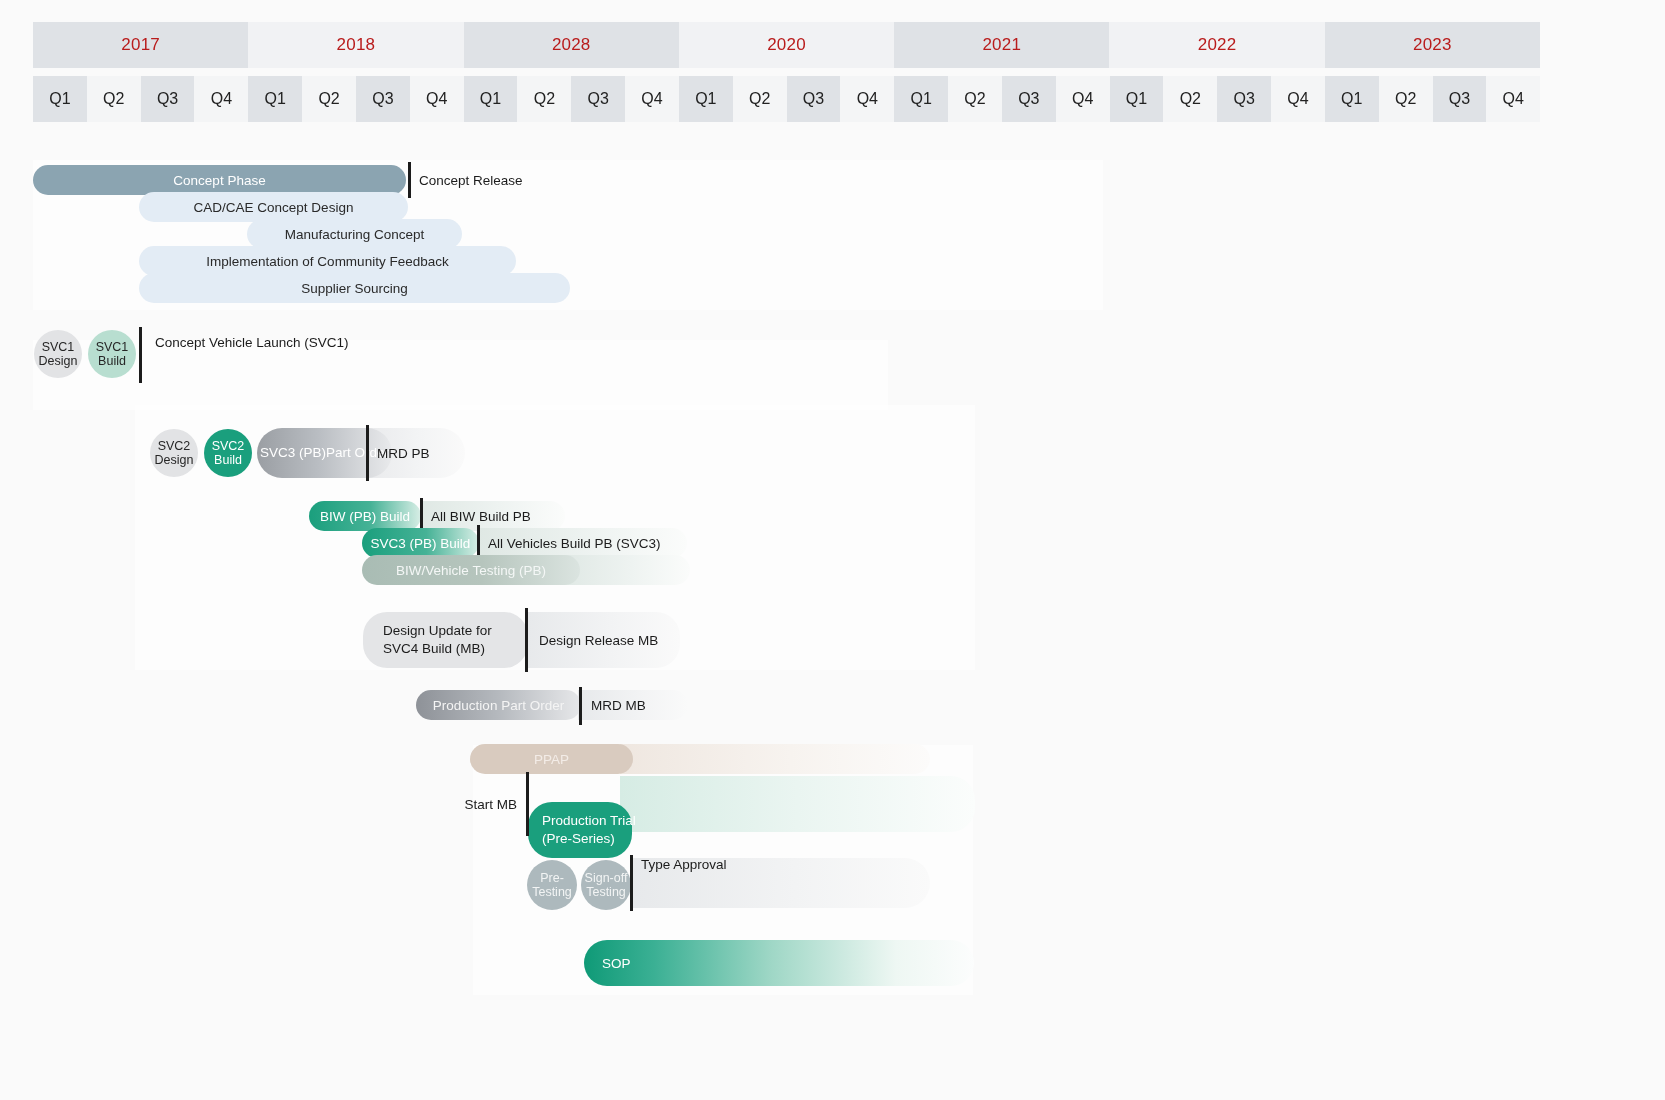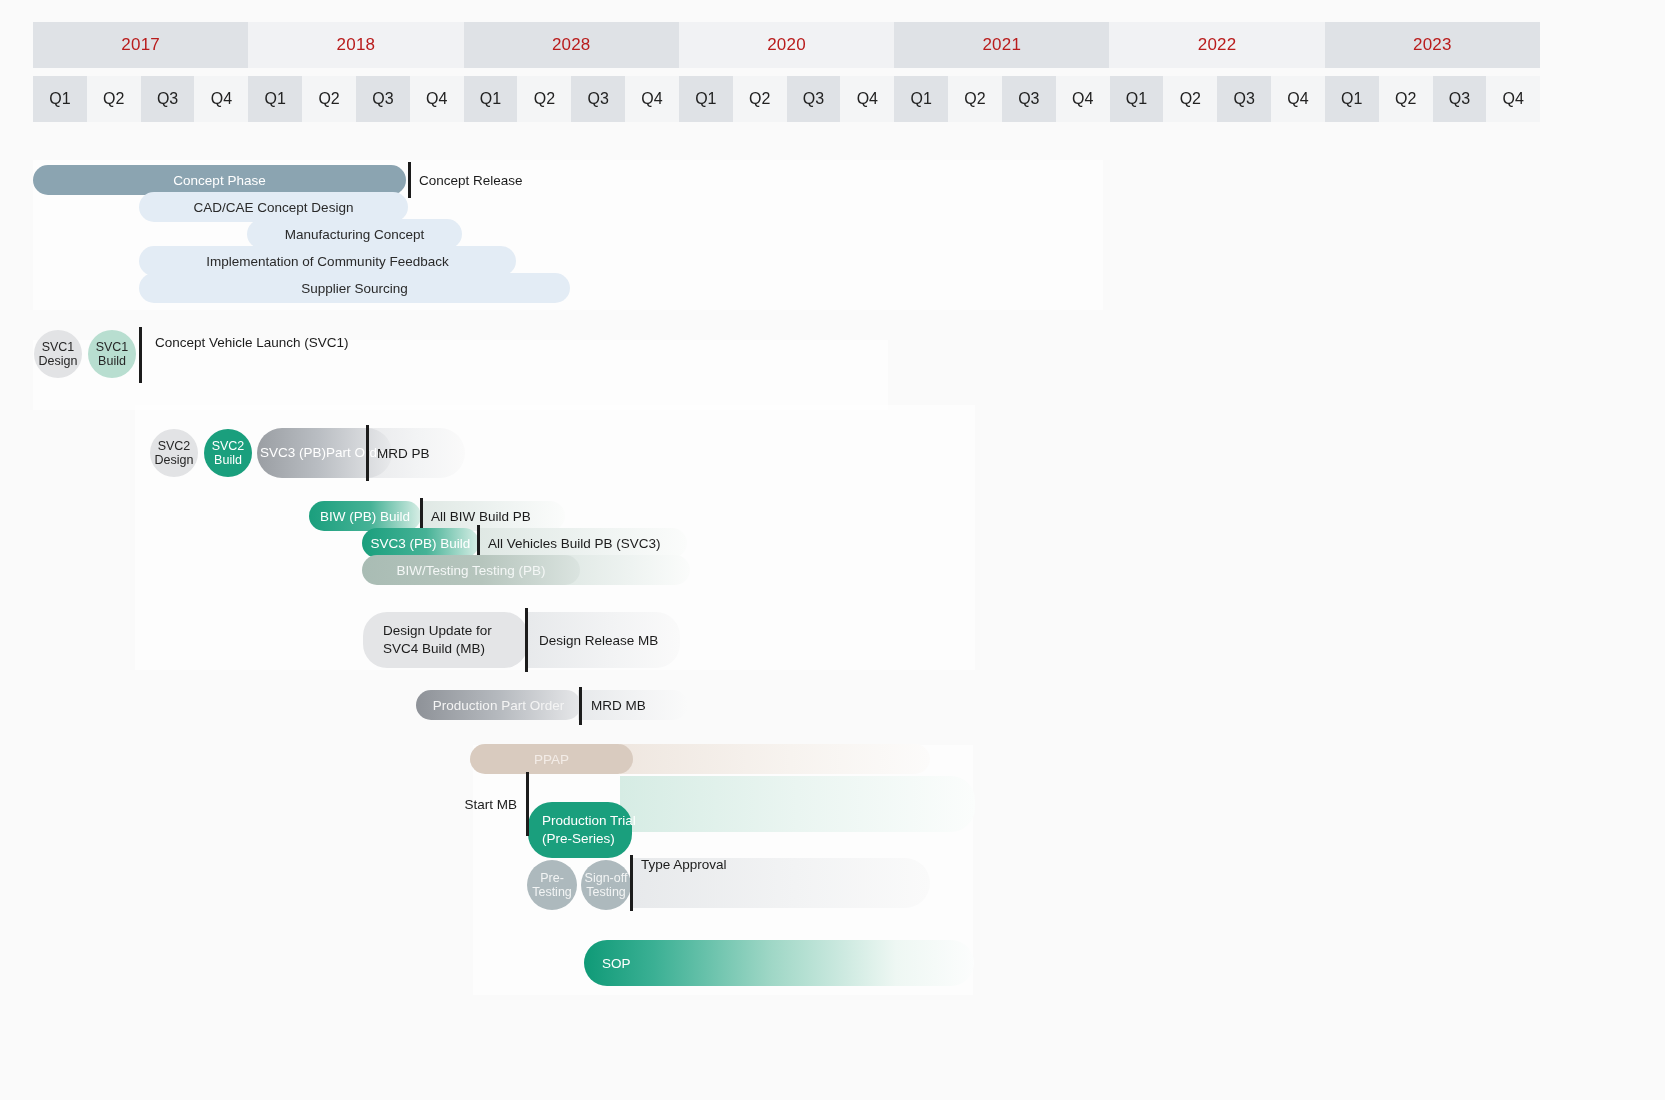--- a/index.html
+++ b/index.html
@@ -210,21 +210,21 @@
 
     <div class="row" style="top:388px;height:32px;">
       <div class="tail t-greygreen" style="left:477px;width:210px;top:0;"></div>
       <div class="bar g-teal" style="left:362px;width:117px;top:0;">SVC3 (PB) Build</div>
       <div class="marker" style="left:477px;top:-3px;height:38px;"></div>
       <div class="marker-label" style="left:488px;top:0;">All Vehicles Build PB (SVC3)</div>
     </div>
 
     <div class="row" style="top:415px;height:32px;">
       <div class="tail t-greygreen" style="left:560px;width:130px;top:0;"></div>
-      <div class="bar g-greengrey" style="left:362px;width:218px;top:0;">BIW/Testing Testing (PB)</div>
+      <div class="bar g-greengrey" style="left:362px;width:218px;top:0;">BIW/Vehicle Testing (PB)</div>
     </div>
 
     <div class="row" style="top:472px;height:56px;">
       <div class="tail t-plain" style="left:525px;width:155px;top:0;height:56px;border-radius:0 24px 24px 0;"></div>
       <div class="bar" style="left:363px;width:165px;top:0;height:56px;border-radius:24px;background:#e4e5e7;color:#1c1c1c;
                   flex-direction:column;align-items:flex-start;padding-left:20px;line-height:1.35;justify-content:center;">
         <span>Design Update for</span>
         <span>SVC4 Build (MB)</span>
       </div>
       <div class="marker" style="left:525px;top:-4px;height:64px;"></div>

